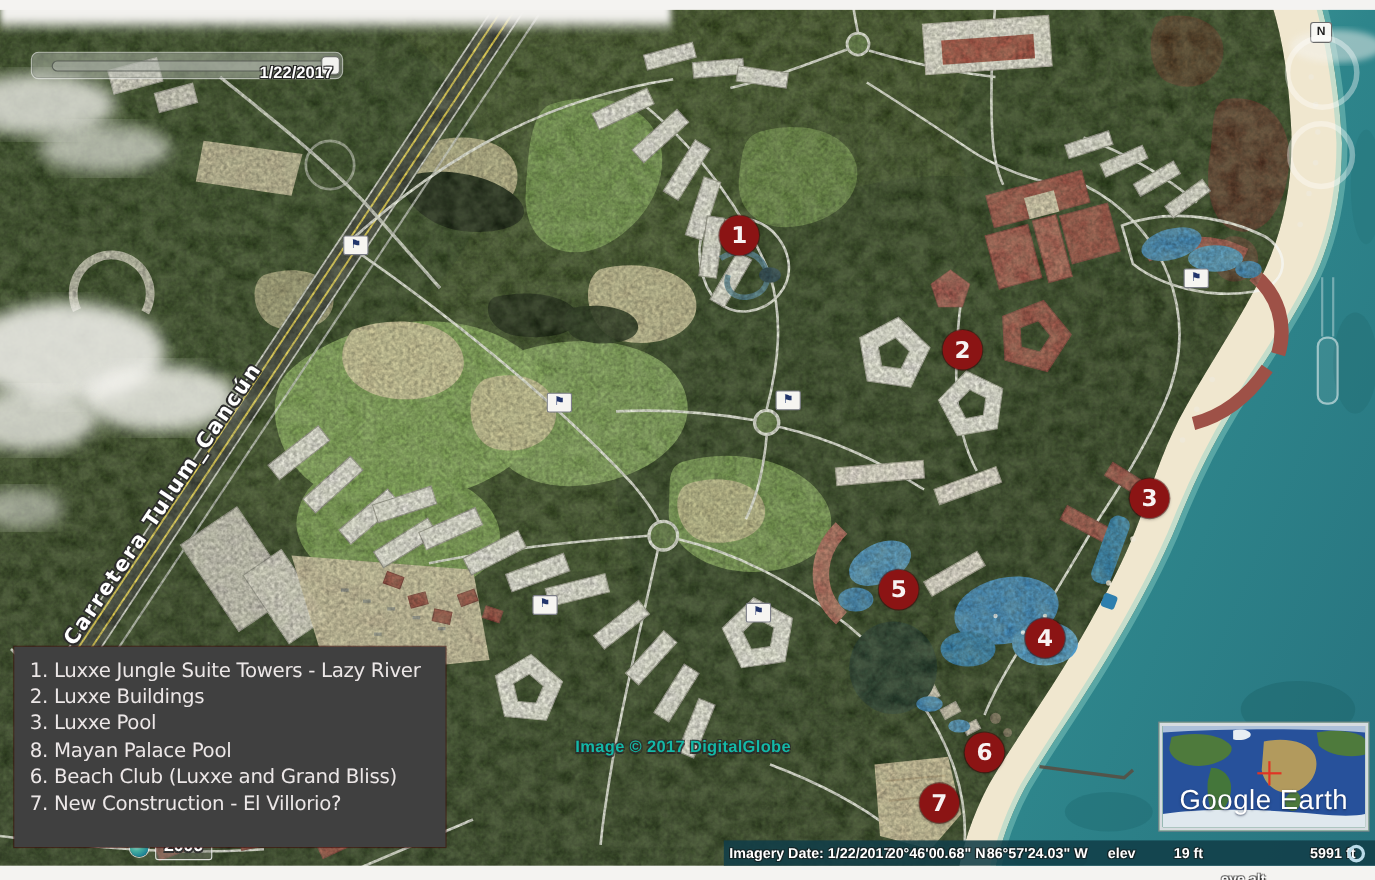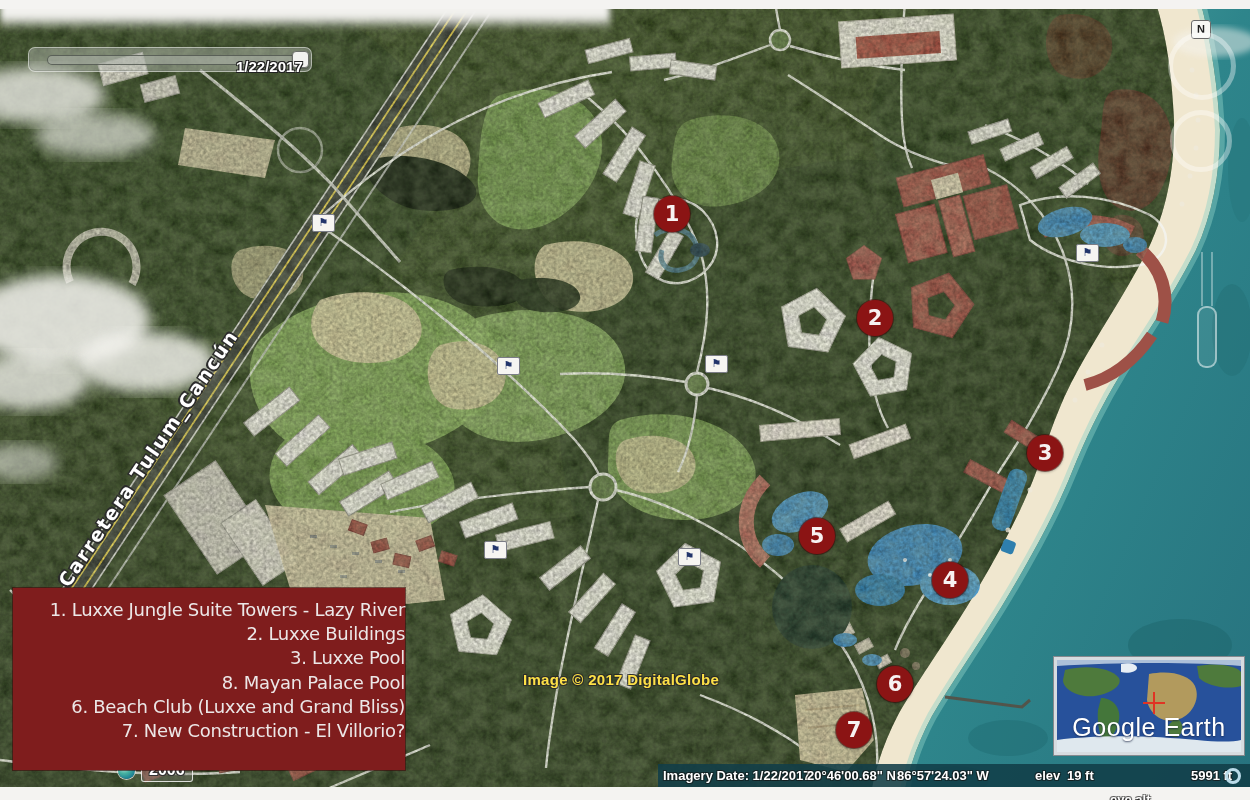--- a/index.html
+++ b/index.html
@@ -35,50 +35,50 @@
   .zoom-slider{left:1197px;top:306px;width:16px;height:58px;border:2px solid rgba(255,255,255,.5);
     border-radius:9px;background:rgba(255,255,255,.08);}
   .zoom-stem{left:1201px;top:252px;width:8px;height:54px;border-left:2px solid rgba(255,255,255,.35);
     border-right:2px solid rgba(255,255,255,.35);}
   
   .marker{position:absolute;width:36px;height:36px;margin:-18px 0 0 -18px;border-radius:50%;
     background:#8b1414;box-shadow:0 0 0 1px rgba(70,5,5,.5),0 1px 3px rgba(0,0,0,.4);
     color:#f7f2f2;font-size:21px;font-weight:bold;text-align:center;line-height:36px;z-index:5;
     font-family:"DejaVu Sans",sans-serif;}
   
-  .legend{position:absolute;left:13px;top:588px;width:392px;height:182px;background:#7f1d1d;
-    z-index:7;box-shadow:0 0 0 1px rgba(60,8,8,.6);padding:10px 0 0 14px;box-sizing:border-box;text-align:right;}
+  .legend{position:absolute;left:13px;top:588px;width:392px;height:182px;background:#404040;
+    z-index:7;box-shadow:0 0 0 1px rgba(60,8,8,.6);padding:10px 0 0 14px;box-sizing:border-box;}
   .legend .row{color:#ece7e7;font-family:"DejaVu Sans",sans-serif;font-size:18px;line-height:24.2px;
     white-space:nowrap;letter-spacing:-0.3px;}
   
   .history-chip{position:absolute;left:118px;top:758px;z-index:4;display:flex;align-items:center;}
   .history-icon{width:17px;height:17px;border-radius:50%;
     background:radial-gradient(circle at 35% 30%,#bfe8e2 0%,#46b0a0 40%,#1b7f94 75%,#0e5a74 100%);
     box-shadow:0 0 0 1px rgba(255,255,255,.7);}
   .history-box{margin-left:6px;padding:0 7px;height:22px;border:1px solid rgba(255,255,255,.8);
     border-radius:3px;background:rgba(120,120,115,.35);color:#fff;font-weight:bold;font-size:16px;
     line-height:22px;text-shadow:-1px -1px 0 #333,1px -1px 0 #333,-1px 1px 0 #333,1px 1px 0 #333;}
   
-  .watermark{position:absolute;left:523px;top:671px;z-index:4;color:#fde047;font-weight:bold;
+  .watermark{position:absolute;left:523px;top:671px;z-index:4;color:#14b8a6;font-weight:bold;
     font-size:15px;letter-spacing:.3px;
     text-shadow:-1px -1px 0 rgba(40,40,40,.8),1px -1px 0 rgba(40,40,40,.8),-1px 1px 0 rgba(40,40,40,.8),1px 1px 0 rgba(40,40,40,.8);}
   .road-label{position:absolute;left:148px;top:458px;width:360px;z-index:4;text-align:center;
     transform:translate(-50%,-50%) rotate(-56deg);color:#fff;font-weight:bold;font-size:19px;
     letter-spacing:2px;font-family:"DejaVu Sans",sans-serif;
     text-shadow:-1.5px -1.5px 0 #2c2c2c,1.5px -1.5px 0 #2c2c2c,-1.5px 1.5px 0 #2c2c2c,1.5px 1.5px 0 #2c2c2c;}
   
   .flag{position:absolute;width:21px;height:16px;margin:-8px 0 0 -10px;background:#f6f5f1;
     border:1px solid #7b7d86;border-radius:2px;z-index:4;text-align:center;line-height:15px;
     font-size:11px;color:#22356b;}
   
   .status-bar{position:absolute;left:658px;top:764px;width:592px;height:23px;z-index:8;
     background:rgba(17,62,72,.88);color:#fff;font-size:13px;font-weight:bold;}
   .status-bar span{position:absolute;top:4px;white-space:nowrap;
     text-shadow:-1px -1px 0 rgba(20,20,20,.55),1px -1px 0 rgba(20,20,20,.55),-1px 1px 0 rgba(20,20,20,.55),1px 1px 0 rgba(20,20,20,.55);}
-  .sb-imagery{left:5px;} .sb-lat{left:149px;} .sb-lon{left:239px;} .sb-elevl{left:377px;}
+  .sb-imagery{left:5px;} .sb-lat{left:149px;} .sb-lon{left:239px;} .sb-elevl{left:349px;}
   .sb-elevv{left:409px;} .sb-eyel{left:452px;margin-top:24px;} .sb-eyev{left:505px;margin-left:28px;}
   .sb-ring{position:absolute;right:9px;top:4px;width:10px;height:10px;border-radius:50%;
     border:3px solid #badbe9;}
   
   .logo-box{position:absolute;left:1054px;top:657px;width:190px;height:98px;z-index:8;
     border:3px solid #d7dce0;box-shadow:0 0 0 1px #85898e;background:#15803d;box-sizing:border-box;}
   .logo-box svg{position:absolute;left:0;top:0;}
   .logo-text{position:absolute;left:0;top:53px;width:100%;text-align:center;color:#fff;
     font-size:25px;font-weight:500;letter-spacing:.5px;z-index:2;
     text-shadow:0 1px 2px rgba(20,30,60,.7);}

